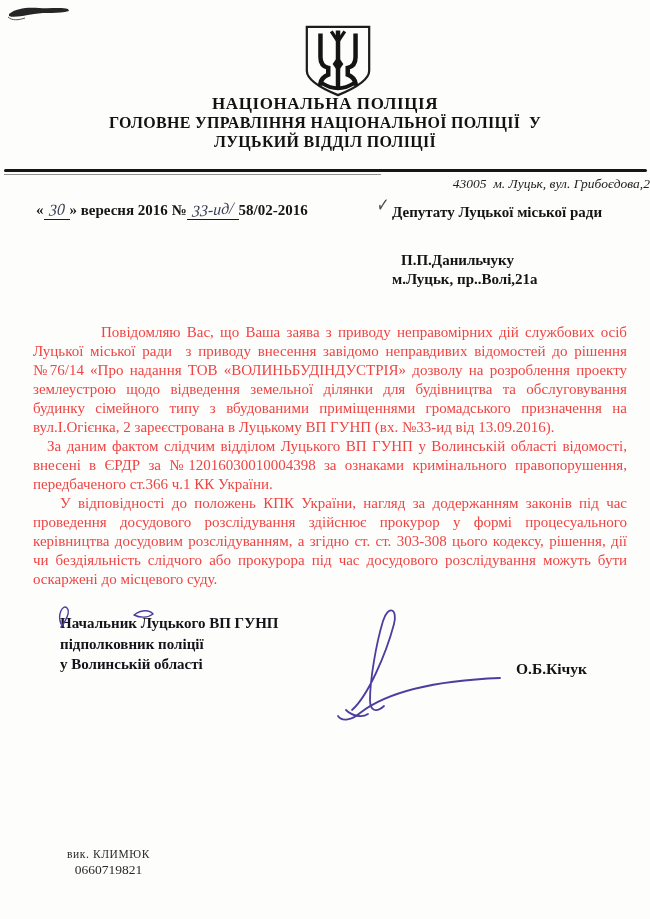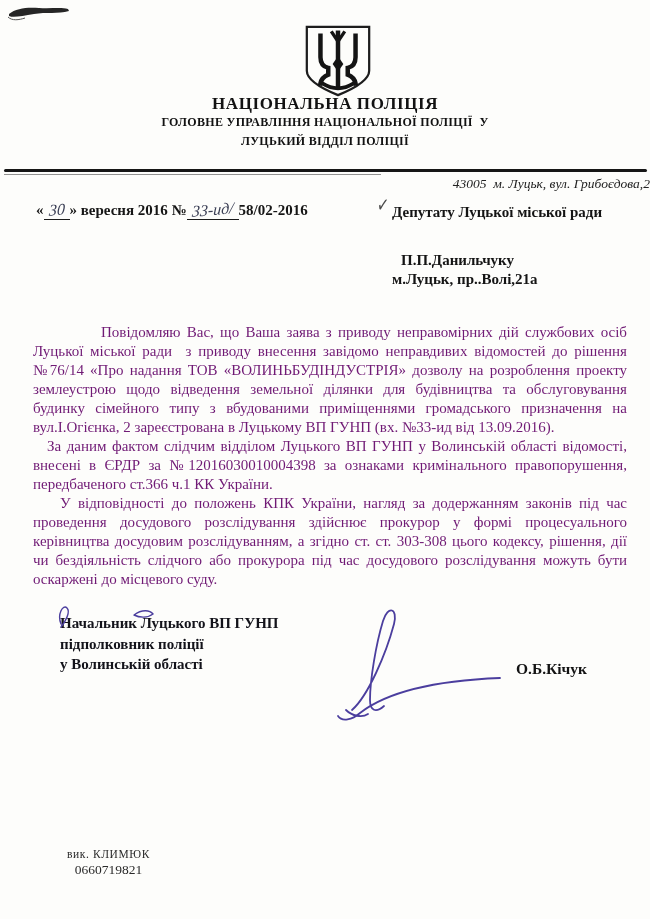--- a/index.html
+++ b/index.html
@@ -9,32 +9,32 @@
     margin:0 auto;
     background:#fdfdfb;
     font-family:"Liberation Serif","DejaVu Serif",serif;
     color:#1f1f1f;
     overflow:hidden;
     box-shadow:0 0 4px rgba(0,0,0,.25);
   }
   .corner-mark{position:absolute;left:6px;top:2px;}
   .emblem{position:absolute;left:299px;top:24px;width:78px;height:76px;}
   .org-block{position:absolute;top:94px;left:0;width:100%;text-align:center;font-weight:bold;color:#121212;}
-  .org-line{font-size:12px;line-height:19px;white-space:pre-wrap;letter-spacing:.3px;}
+  .org-line{font-size:16px;line-height:19px;white-space:pre-wrap;letter-spacing:.3px;}
   .org-line1{font-size:17px;letter-spacing:.6px;}
   .rule{position:absolute;left:4px;right:3px;top:169px;height:3px;background:#161616;border-radius:2px;}
   .rule-echo{position:absolute;left:4px;width:58%;top:174px;height:1px;background:#3a3a3a;opacity:.55;}
   .address{position:absolute;top:176px;left:0;width:100%;text-align:right;font-size:13.5px;white-space:pre-wrap;color:#222;font-style:italic;}
   .ref-row{position:absolute;top:202px;left:36px;font-weight:bold;font-size:15px;color:#161616;white-space:pre-wrap;}
   .fill{display:inline-block;border-bottom:1.3px solid #1a1a1a;padding:0 5px;line-height:1.05;}
   .hw{display:inline-block;font-style:italic;font-weight:500;color:#3a3e54;transform:rotate(-5deg) skewX(-8deg);font-size:16px;}
   .recipient{position:absolute;top:203px;left:392px;font-weight:bold;font-size:15px;line-height:19.5px;color:#141414;}
   .recipient .check{position:absolute;left:-15px;top:-7px;font-weight:400;font-size:14px;color:#2c2c2c;display:inline-block;transform:scaleY(1.5) rotate(8deg);opacity:.85;}
   .recipient .r2{padding-left:9px;margin-top:28px;}
-  .body-text{position:absolute;top:323px;left:33px;width:594px;font-size:15px;line-height:19px;text-align:justify;color:#701a75;}
+  .body-text{position:absolute;top:323px;left:33px;width:594px;font-size:15px;line-height:19px;text-align:justify;color:#ef4444;}
   .body-text p{margin:0;white-space:pre-wrap;}
   .body-text p.p1{text-indent:68px;}
   .body-text p.p2{text-indent:14px;}
   .body-text p.p3{text-indent:27px;}
   .sig-block{position:absolute;top:613px;left:60px;font-weight:bold;font-size:15px;line-height:20.5px;color:#13131a;}
   .sig-name{position:absolute;top:660px;left:516px;font-weight:bold;font-size:15.5px;color:#131313;}
   .signature-svg{position:absolute;left:332px;top:592px;}
   .sig-scribble{position:absolute;left:54px;top:600px;}
   .footer{position:absolute;left:67px;top:848px;color:#2a2a2a;text-align:center;}
   .footer .executor{font-size:11.5px;letter-spacing:.6px;}

